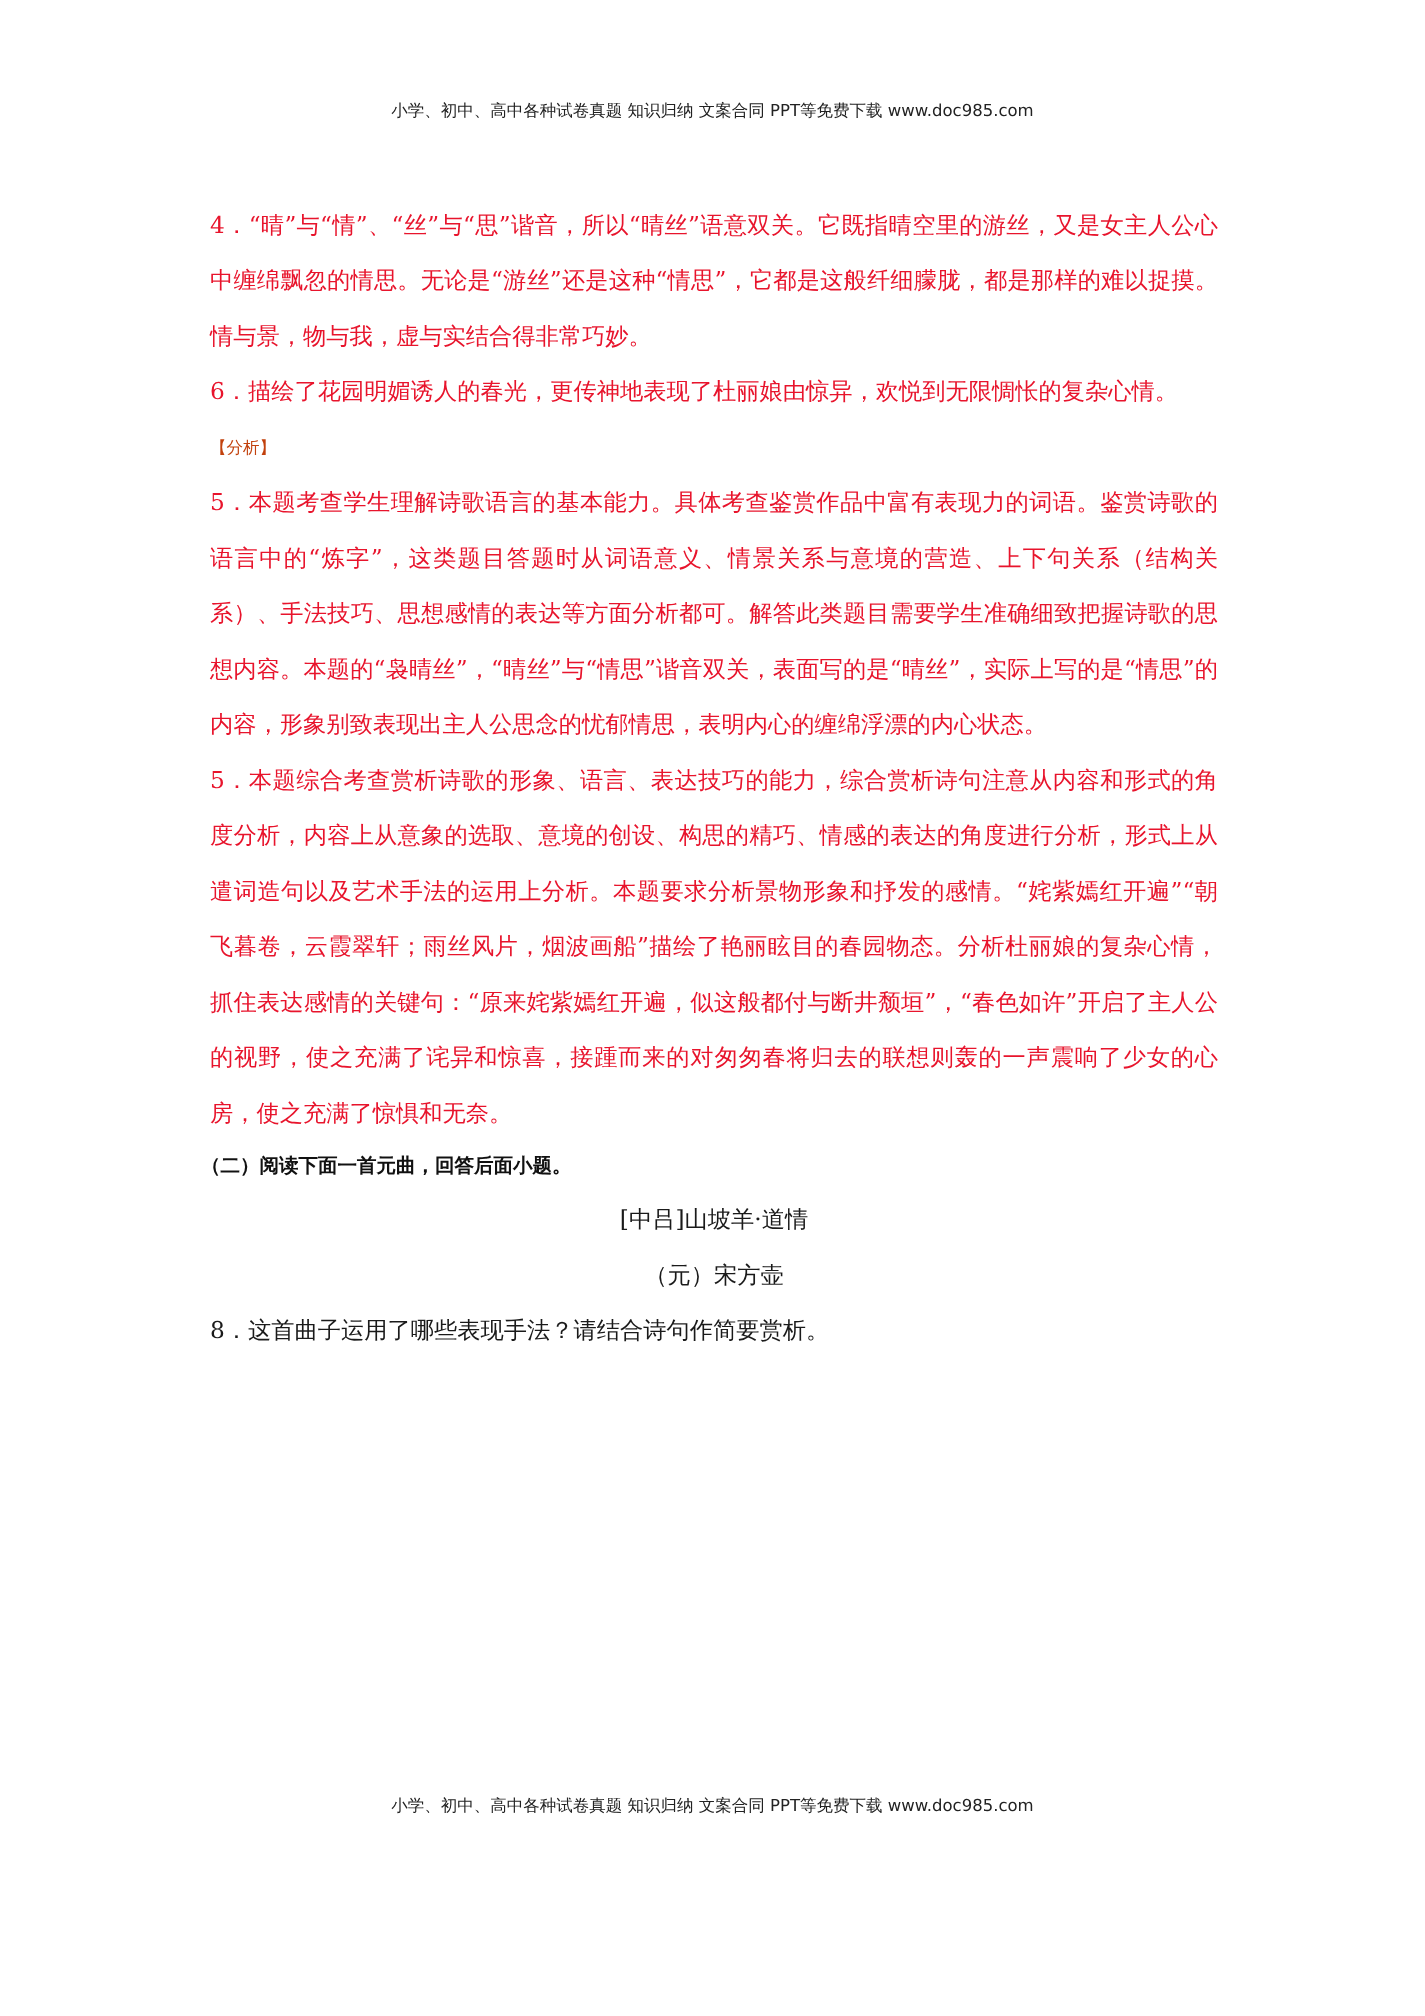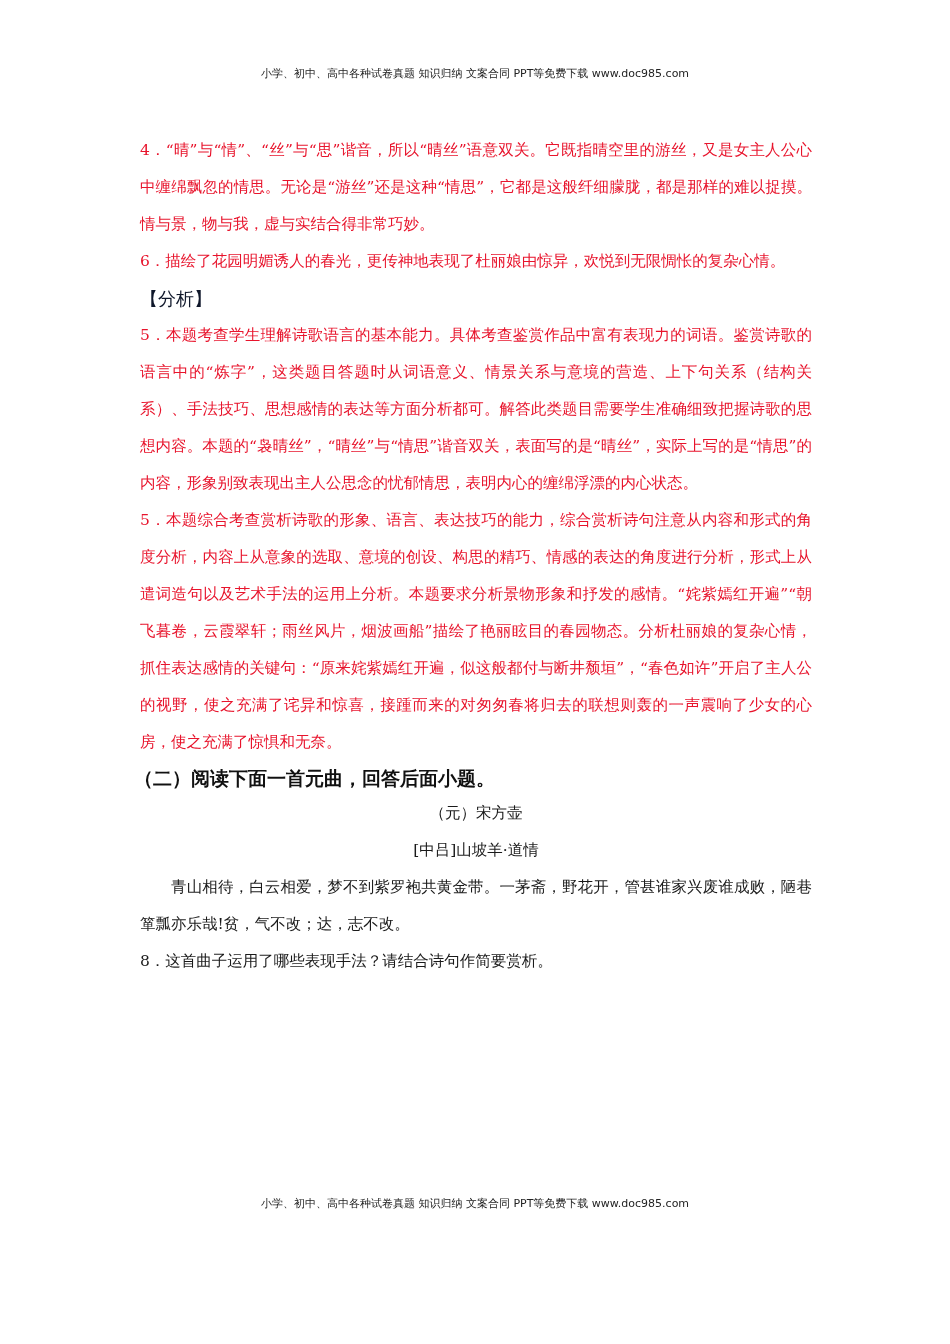--- a/index.html
+++ b/index.html
@@ -7,37 +7,36 @@
            font-family: "DejaVu Serif", "Liberation Serif", serif; }
     .hdr { position: absolute; left: 0; width: 950px; text-align: center;
            font-family: "DejaVu Sans", "Liberation Sans", sans-serif; font-size: 11px;
            color: #222; letter-spacing: 0px; }
     .hdr.top { top: 66px; }
     .hdr.bottom { top: 1196px; }
     .content { position: absolute; left: 140px; top: 132px; width: 672px; }
     .p { font-size: 15.5px; line-height: 37px; margin: 0; text-align: justify; }
     .red { color: #e8142c; }
     .black { color: #1a1a1a; }
-    .tag { color: #0f172a; font-size: 18px; line-height: 37px; }
+    .tag { color: #c2410c; font-size: 11px; line-height: 37px; }
     .section { font-family: "DejaVu Sans", "Liberation Sans", sans-serif; font-weight: bold;
-               font-size: 19px; line-height: 34px; color: #111; margin-left: -6px; }
+               font-size: 13px; line-height: 34px; color: #111; margin-left: -6px; }
     .center { text-align: center; }
     .indent { text-indent: 2em; }
   </style>
 </head>
 <body>
 
 <div class="hdr top">小学、初中、高中各种试卷真题 知识归纳 文案合同 PPT等免费下载   www.doc985.com</div>
 
 <div class="content">
   <p class="p red">4．“晴”与“情”、“丝”与“思”谐音，所以“晴丝”语意双关。它既指晴空里的游丝，又是女主人公心中缠绵飘忽的情思。无论是“游丝”还是这种“情思”，它都是这般纤细朦胧，都是那样的难以捉摸。情与景，物与我，虚与实结合得非常巧妙。</p>
   <p class="p red">6．描绘了花园明媚诱人的春光，更传神地表现了杜丽娘由惊异，欢悦到无限惆怅的复杂心情。</p>
   <div class="tag">【分析】</div>
   <p class="p red">5．本题考查学生理解诗歌语言的基本能力。具体考查鉴赏作品中富有表现力的词语。鉴赏诗歌的语言中的“炼字”，这类题目答题时从词语意义、情景关系与意境的营造、上下句关系（结构关系）、手法技巧、思想感情的表达等方面分析都可。解答此类题目需要学生准确细致把握诗歌的思想内容。本题的“袅晴丝”，“晴丝”与“情思”谐音双关，表面写的是“晴丝”，实际上写的是“情思”的内容，形象别致表现出主人公思念的忧郁情思，表明内心的缠绵浮漂的内心状态。</p>
   <p class="p red">5．本题综合考查赏析诗歌的形象、语言、表达技巧的能力，综合赏析诗句注意从内容和形式的角度分析，内容上从意象的选取、意境的创设、构思的精巧、情感的表达的角度进行分析，形式上从遣词造句以及艺术手法的运用上分析。本题要求分析景物形象和抒发的感情。“姹紫嫣红开遍”“朝飞暮卷，云霞翠轩；雨丝风片，烟波画船”描绘了艳丽眩目的春园物态。分析杜丽娘的复杂心情，抓住表达感情的关键句：“原来姹紫嫣红开遍，似这般都付与断井颓垣”，“春色如许”开启了主人公的视野，使之充满了诧异和惊喜，接踵而来的对匆匆春将归去的联想则轰的一声震响了少女的心房，使之充满了惊惧和无奈。</p>
   <div class="section">（二）阅读下面一首元曲，回答后面小题。</div>
+  <p class="p black center">[中吕]山坡羊·道情</p>
   <p class="p black center">（元）宋方壶</p>
-  <p class="p black center">[中吕]山坡羊·道情</p>
-  <p class="p black indent">青山相待，白云相爱，梦不到紫罗袍共黄金带。一茅斋，野花开，管甚谁家兴废谁成败，陋巷箪瓢亦乐哉!贫，气不改；达，志不改。</p>
   <p class="p black">8．这首曲子运用了哪些表现手法？请结合诗句作简要赏析。</p>
 </div>
 
 <div class="hdr bottom">小学、初中、高中各种试卷真题 知识归纳 文案合同 PPT等免费下载   www.doc985.com</div>
 
 </body></html>

